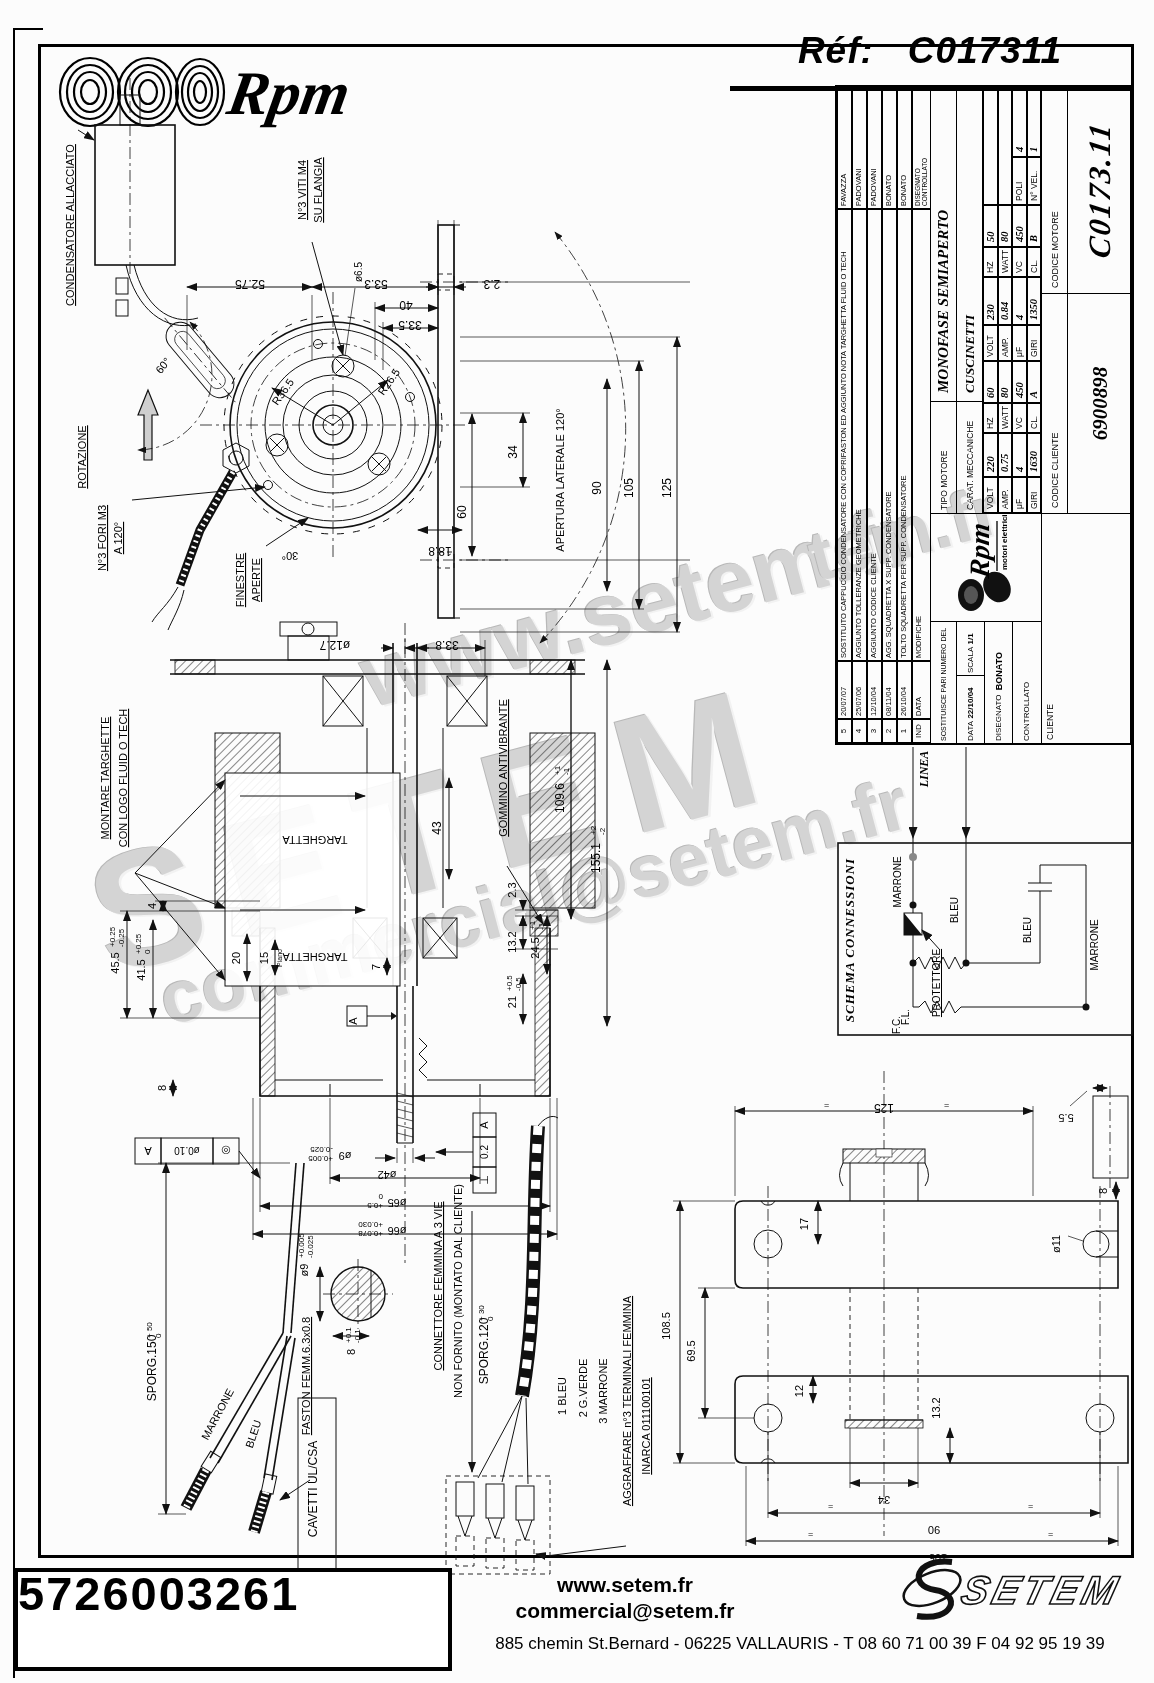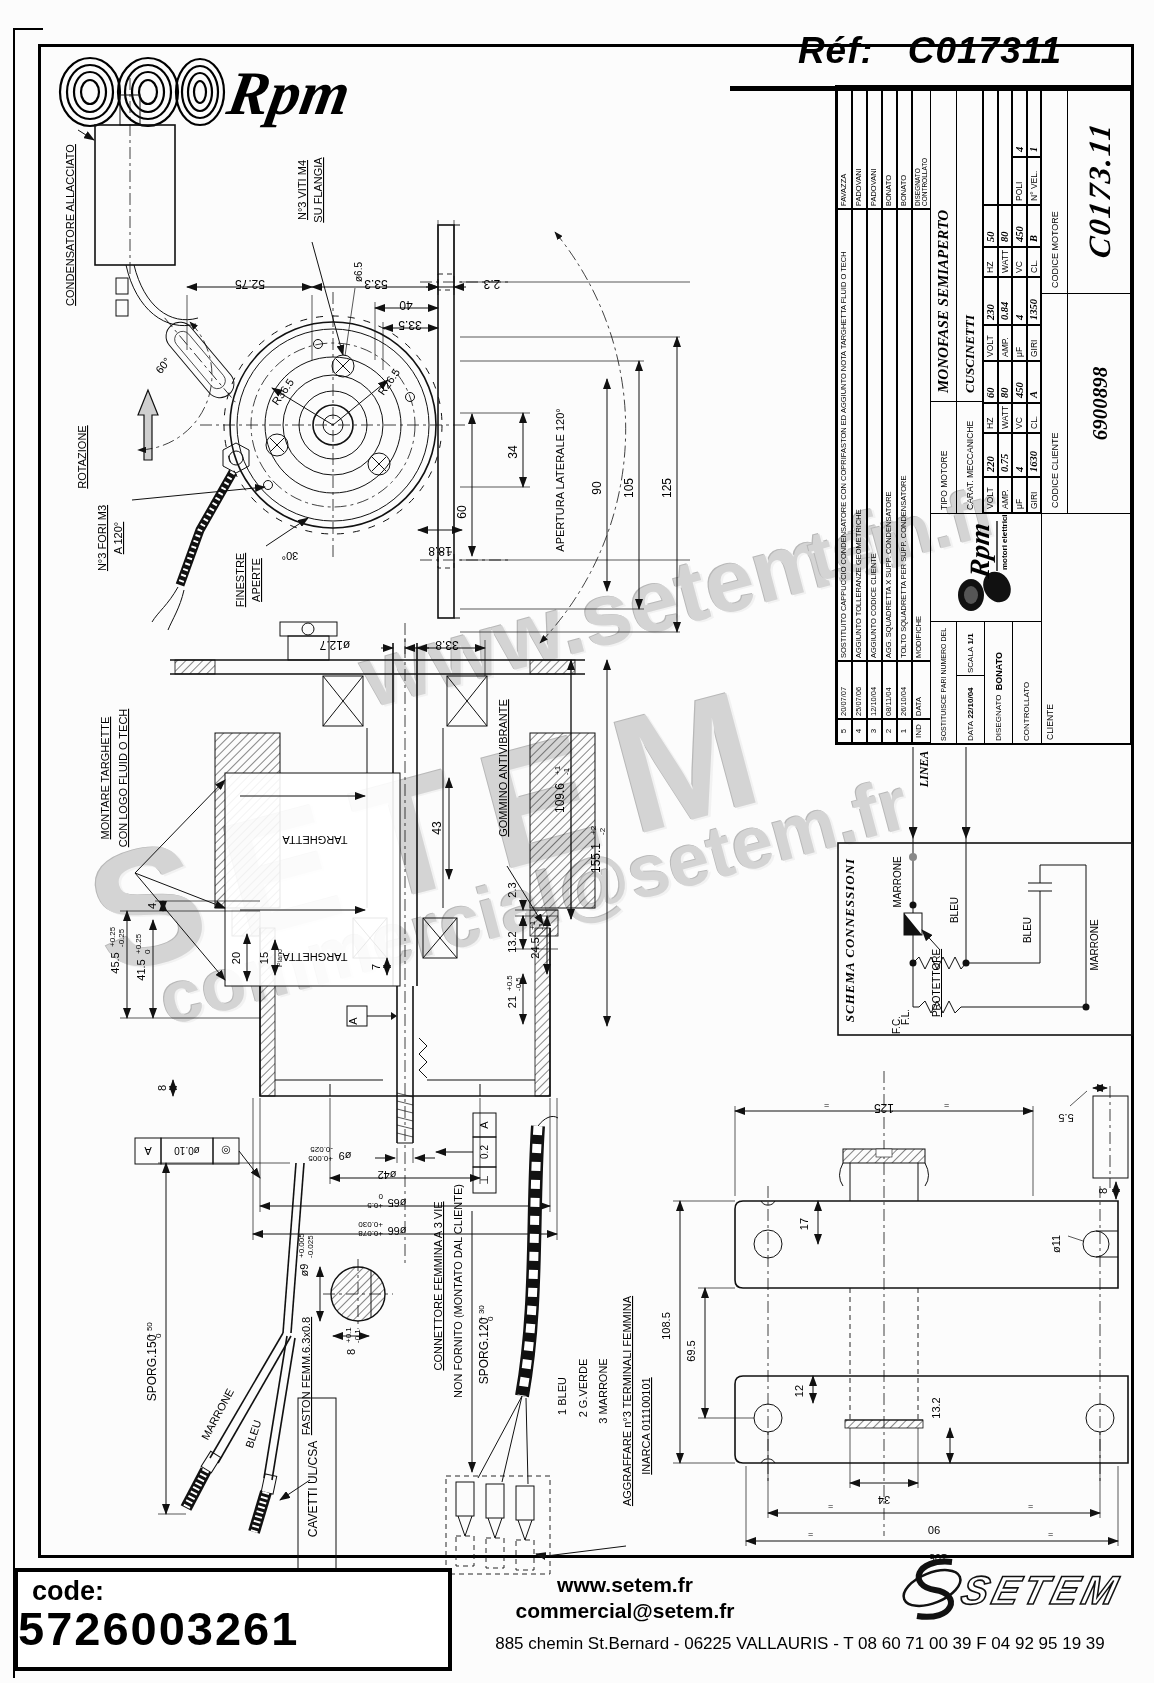--- a/index.html
+++ b/index.html
@@ -801,21 +801,20 @@
         <div class="codval">6900898</div>
       </div>
       <div class="codmot">
         <div class="codlab">CODICE MOTORE</div>
         <div class="codval">C0173.11</div>
       </div>
     </div>
   </div>
 
   <div class="codebox">
-    <div class="cl1">code:</div>
     <div class="cl2">5726003261</div>
   </div>
   <div class="webcol">
     <div>www.setem.fr</div>
     <div>commercial@setem.fr</div>
   </div>
   <div class="addr">885 chemin St.Bernard  -  06225 VALLAURIS  -  T 08 60 71 00 39   F 04 92 95 19 39</div>
   <svg style="left:890px;top:1552px;" width="255" height="78" viewBox="0 0 255 78">
     <g fill="none" stroke="#111">
       <ellipse cx="42" cy="36" rx="30" ry="15" stroke-width="2.5" transform="rotate(-22 42 36)"></ellipse>

